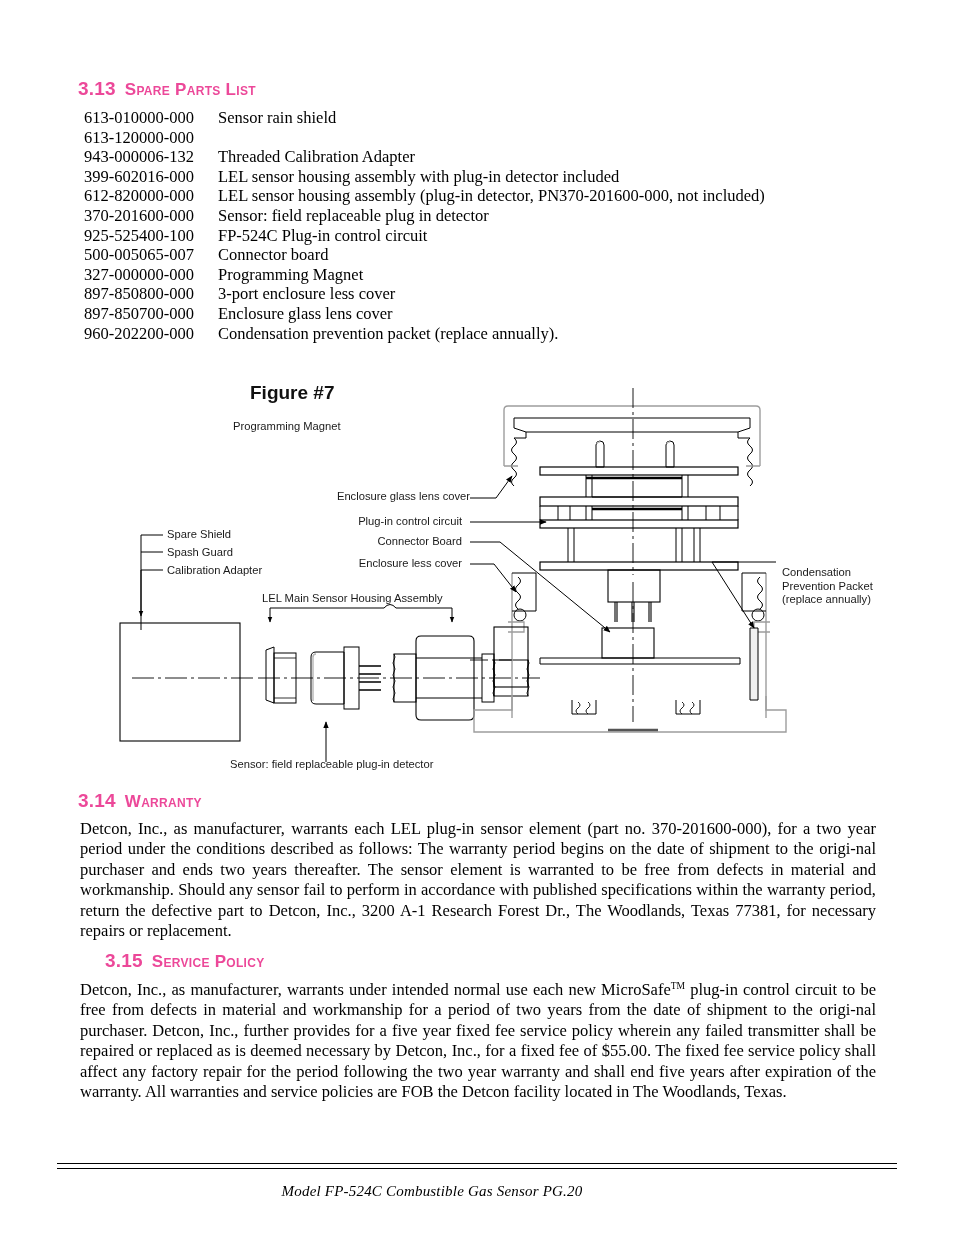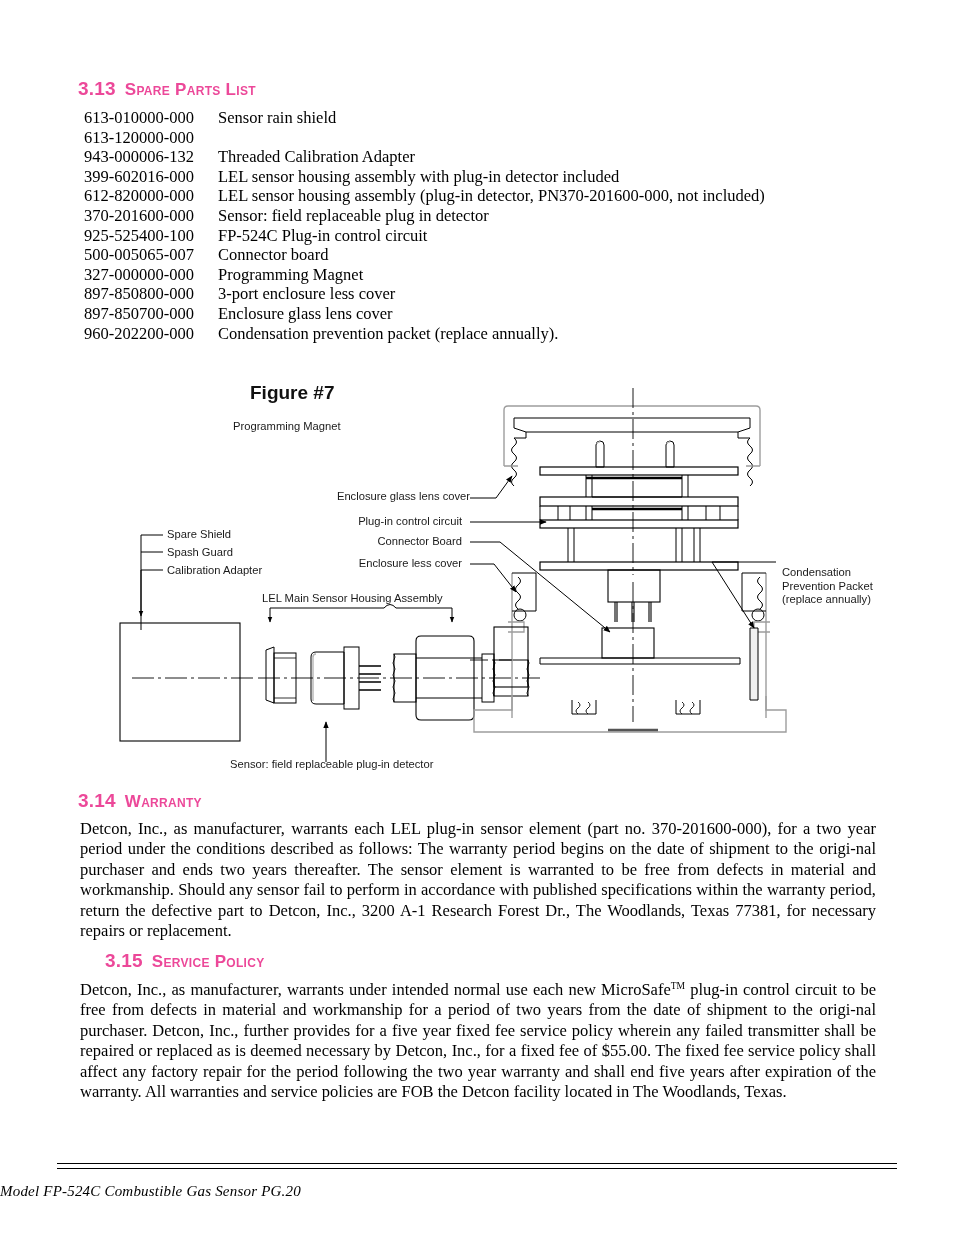--- a/index.html
+++ b/index.html
@@ -90,21 +90,21 @@
     top: 1168px;
     width: 840px;
     height: 0;
     border-top: 1px solid #000;
   }
   .footer-text {
     position: absolute;
     left: 0;
     top: 1183px;
     width: 864px;
-    text-align: left;
+    text-align: center;
     font-style: italic;
     font-size: 15px;
     letter-spacing: 0.2px;
   }
 
   
   .figure {
     position: absolute;
     left: 0;
     top: 370px;

